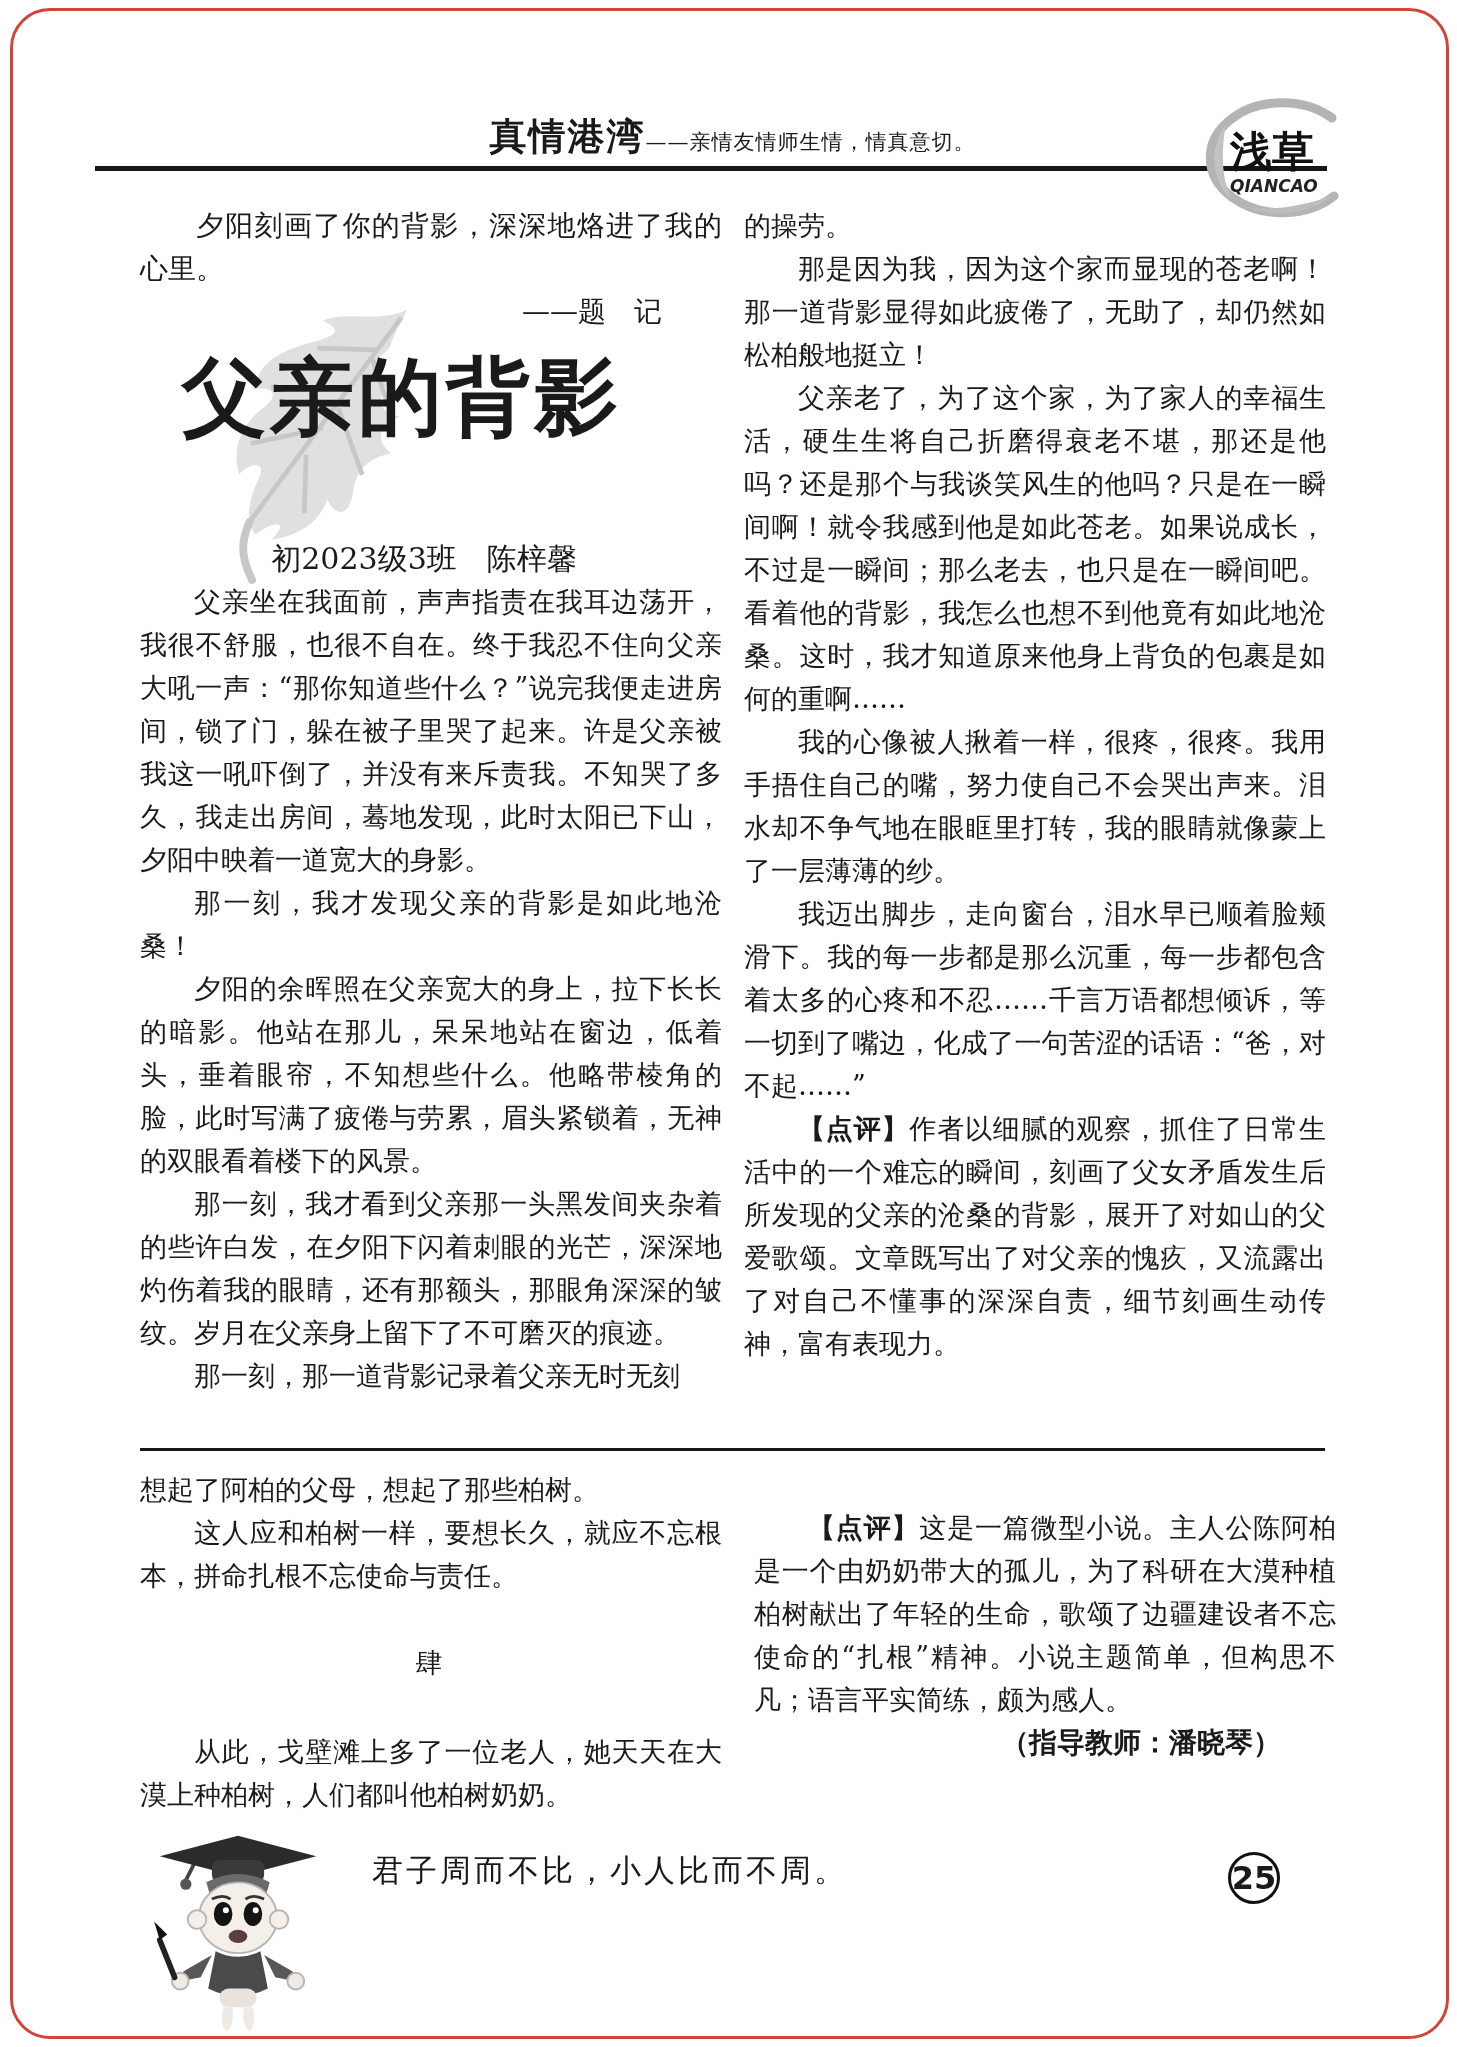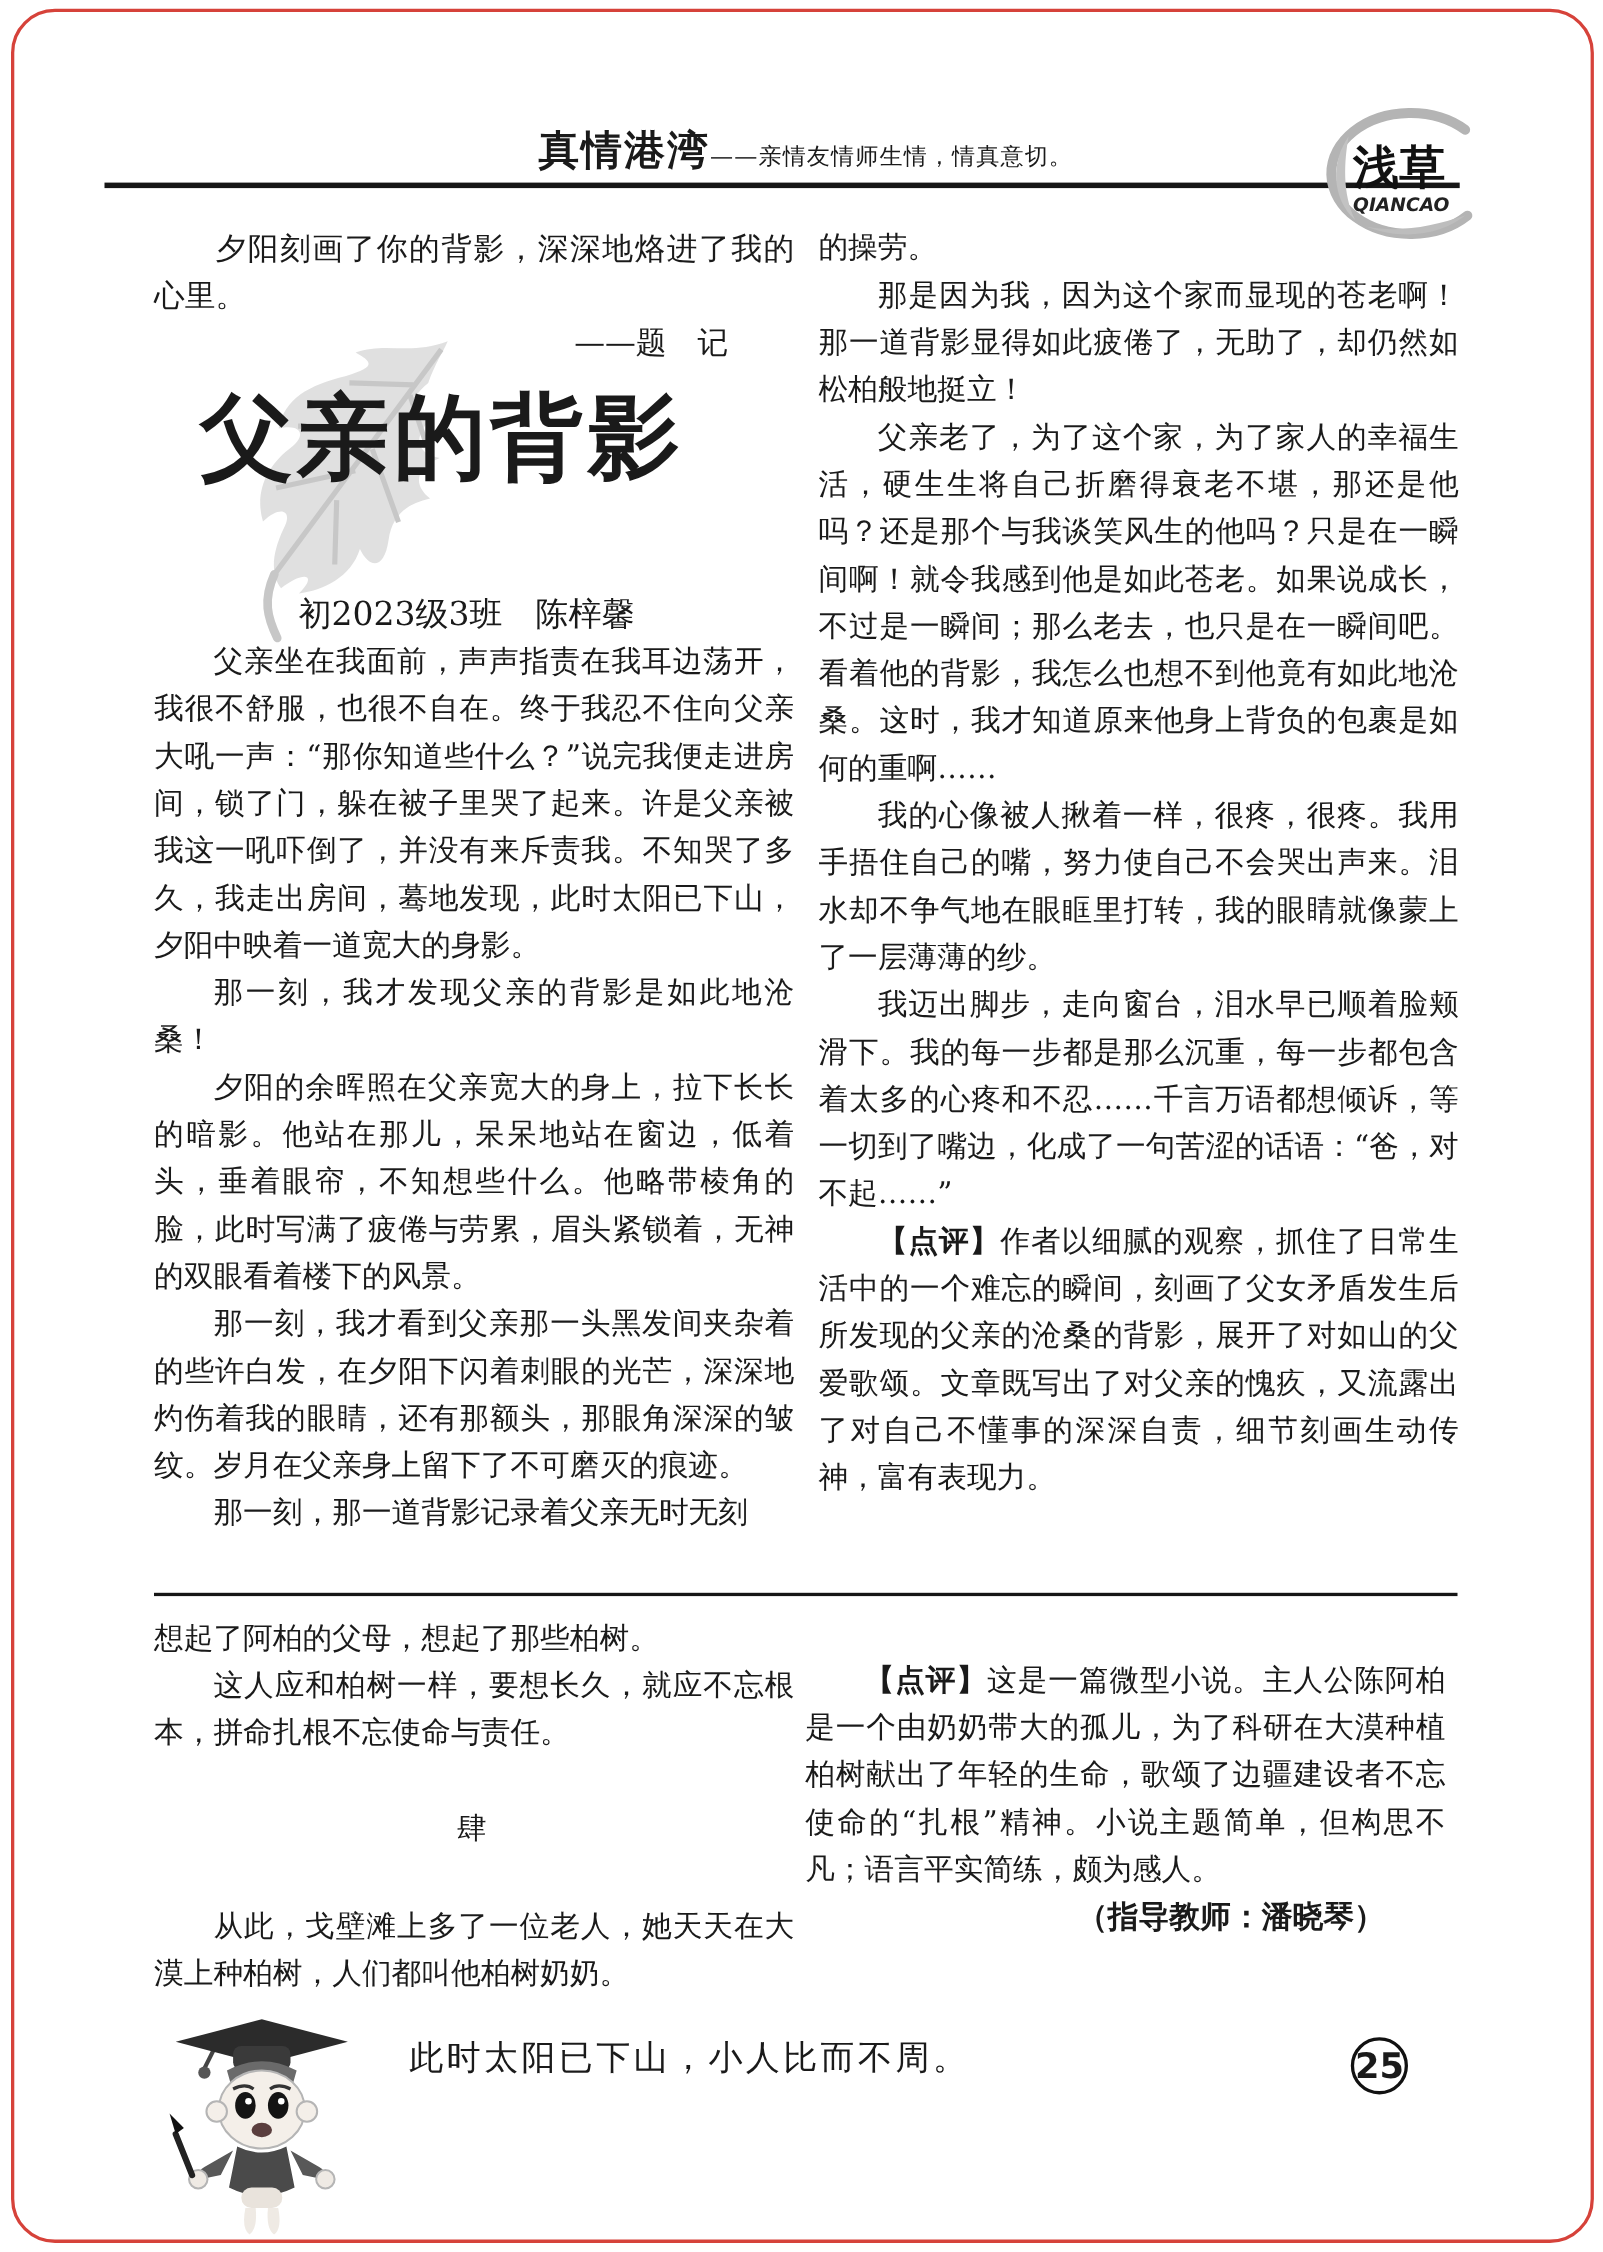--- a/index.html
+++ b/index.html
@@ -31,21 +31,21 @@
   .byline{text-align:center;padding-right:14px;font-size:30px;margin-top:14px;margin-bottom:14px;}
   
   .comment{margin-top:38px;}
   .comment-label{font-family:"DejaVu Sans", sans-serif;font-weight:bold;}
   .teacher{font-family:"DejaVu Sans", sans-serif;font-weight:bold;text-align:right;font-size:28px;margin-top:10px;}
   .teacher-1{padding-right:95px;}
   .teacher-2{padding-right:55px;}
   
   .divider{position:absolute;left:140px;top:1448px;width:1185px;height:3px;background:#161616;}
   .col-left-bottom{left:140px;top:1468px;}
-  .col-right-bottom{left:732px;top:1506px;}
+  .col-right-bottom{left:754px;top:1506px;}
   .section-mark{text-align:center;margin:44px 0 46px 0 !important;letter-spacing:4px;}
   
   .mascot{position:absolute;left:143px;top:1832px;width:190px;height:205px;}
   .motto{position:absolute;left:372px;top:1850px;font-size:31px;letter-spacing:3px;white-space:nowrap;}
   .page-circle{position:absolute;left:1228px;top:1852px;width:46px;height:46px;border:3px solid #111;
                border-radius:50%;display:flex;align-items:center;justify-content:center;
                font-family:"DejaVu Sans", sans-serif;font-size:32px;font-weight:bold;}
 </style>
 </head>
 <body>
@@ -141,15 +141,15 @@
       <path d="M64,66 L78,74 Q82,76 80,80 L70,78 Z" fill="#585858"></path>
       <circle cx="19" cy="80" r="4.5" fill="#efeae4" stroke="#b5b5b5"></circle>
       <circle cx="81" cy="80" r="4.5" fill="#efeae4" stroke="#b5b5b5"></circle>
       <line x1="16" y1="78" x2="8" y2="58" stroke="#222" stroke-width="3" stroke-linecap="round"></line>
       <path d="M8,58 L5,48 L12,55 Z" fill="#111"></path>
       <rect x="40" y="84" width="20" height="10" rx="5" fill="#e9e3dc"></rect>
       <path d="M42,94 Q40,104 44,107 Q48,104 47,94 Z" fill="#efeae4"></path>
       <path d="M58,94 Q60,104 56,107 Q52,104 53,94 Z" fill="#efeae4"></path>
     </svg>
   </div>
-  <div class="motto">此时太阳已下山，小人比而不周。</div>
+  <div class="motto">君子周而不比，小人比而不周。</div>
   <div class="page-circle">25</div>
 </div>
 
 </body></html>

